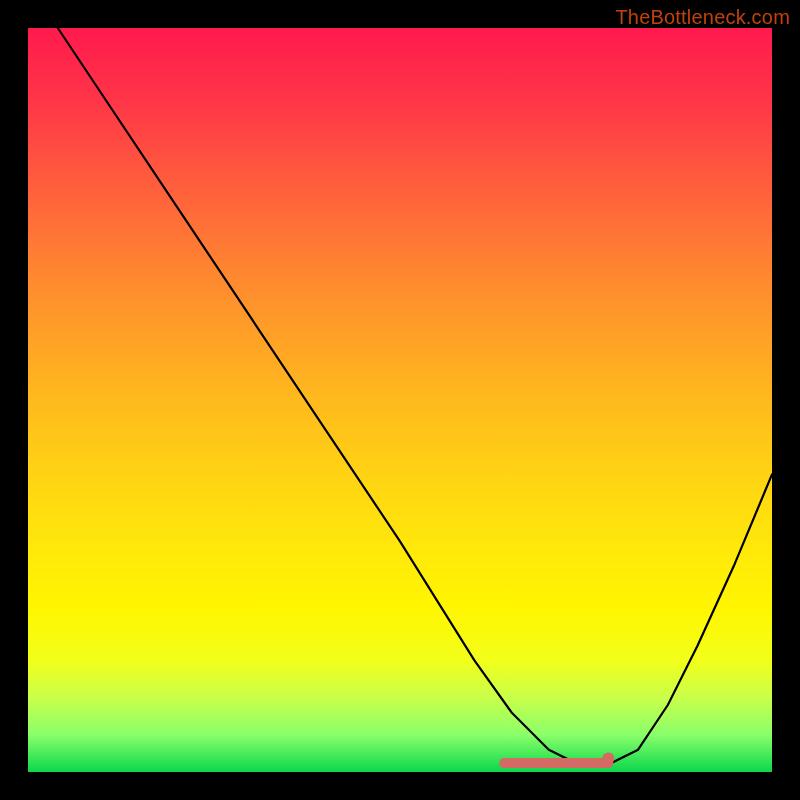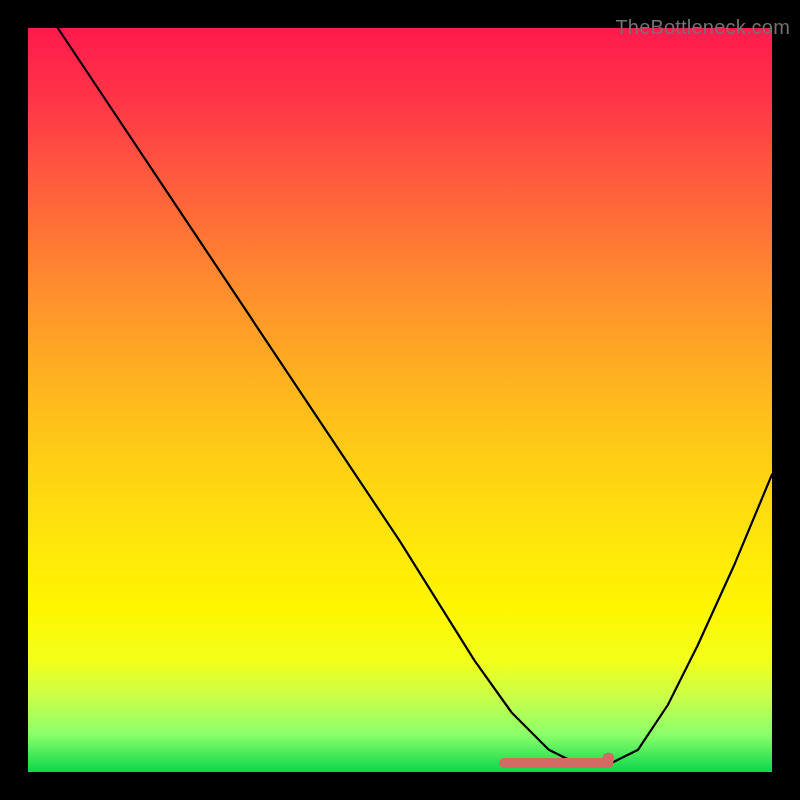--- a/index.html
+++ b/index.html
@@ -12,23 +12,23 @@
     font-family: Arial, Helvetica, sans-serif;
   }
   .frame {
     position: relative;
     width: 800px;
     height: 800px;
     background: #000;
   }
   .watermark {
     position: absolute;
-    top: 16px;
+    top: 6px;
     right: 10px;
-    color: #737373;
+    color: #c2410c;
     font-size: 20px;
     font-weight: 500;
     letter-spacing: 0.2px;
     z-index: 5;
   }
   .plot-area {
     position: absolute;
     left: 28px;
     top: 28px;
     width: 744px;

